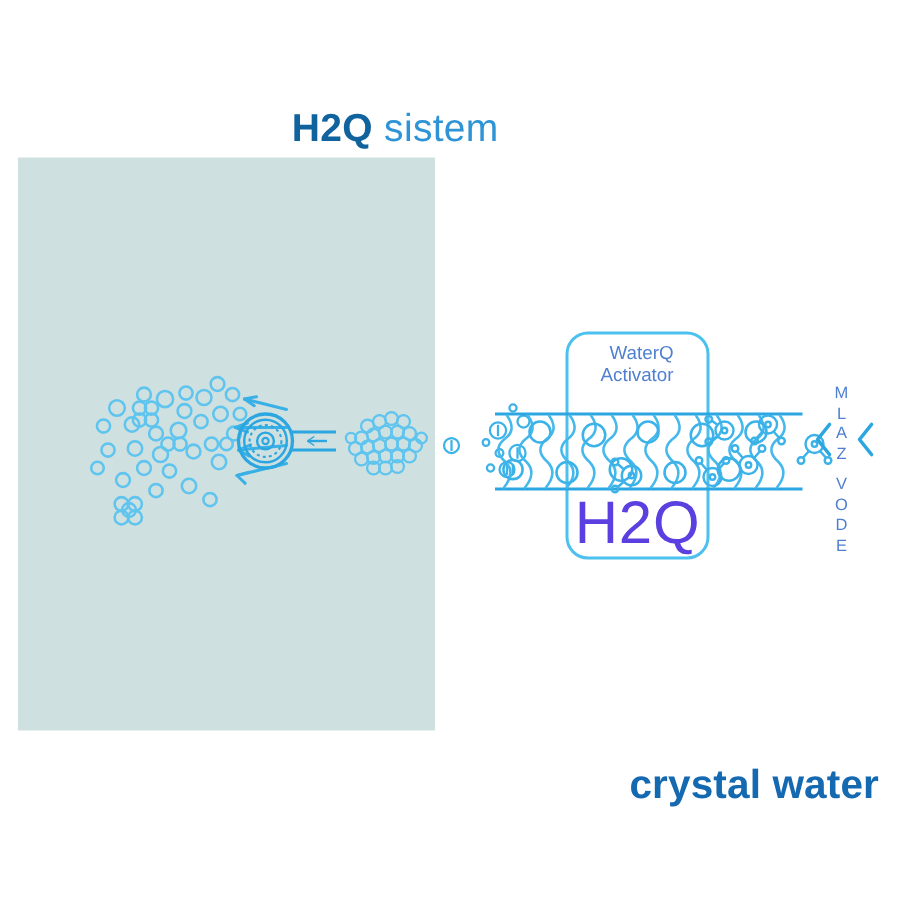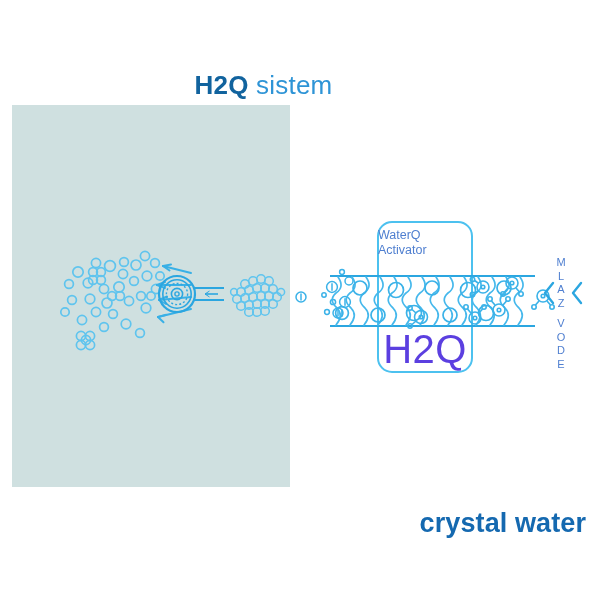--- a/index.html
+++ b/index.html
@@ -18,21 +18,21 @@
   .title .light{font-weight:normal;color:#2e94d6;}
 
   
   .wordmark{position:absolute;right:18px;top:483px;font-size:27px;
             font-weight:bold;color:#1569b0;letter-spacing:.1px;margin-top:25px;}
 
   
   .art{position:absolute;left:0;top:0;width:604px;height:604px;}
 
   
-  .act-label{position:absolute;left:378px;top:228px;width:71px;text-align:left;
+  .act-label{position:absolute;left:378px;top:228px;width:71px;text-align:right;
              color:#4f7fd0;font-size:12.5px;line-height:15px;}
   .h2q-logo{position:absolute;left:378px;top:326px;width:94px;text-align:center;
             color:#5b3fe0;font-size:40px;line-height:46px;letter-spacing:.5px;}
 
   
   .vtext{position:absolute;left:550px;top:256px;width:22px;text-align:center;
          color:#4f7fd0;font-size:11px;line-height:13.5px;}
   .vtext span{display:block;}
   .vtext .gap{height:7px;}
 </style>

